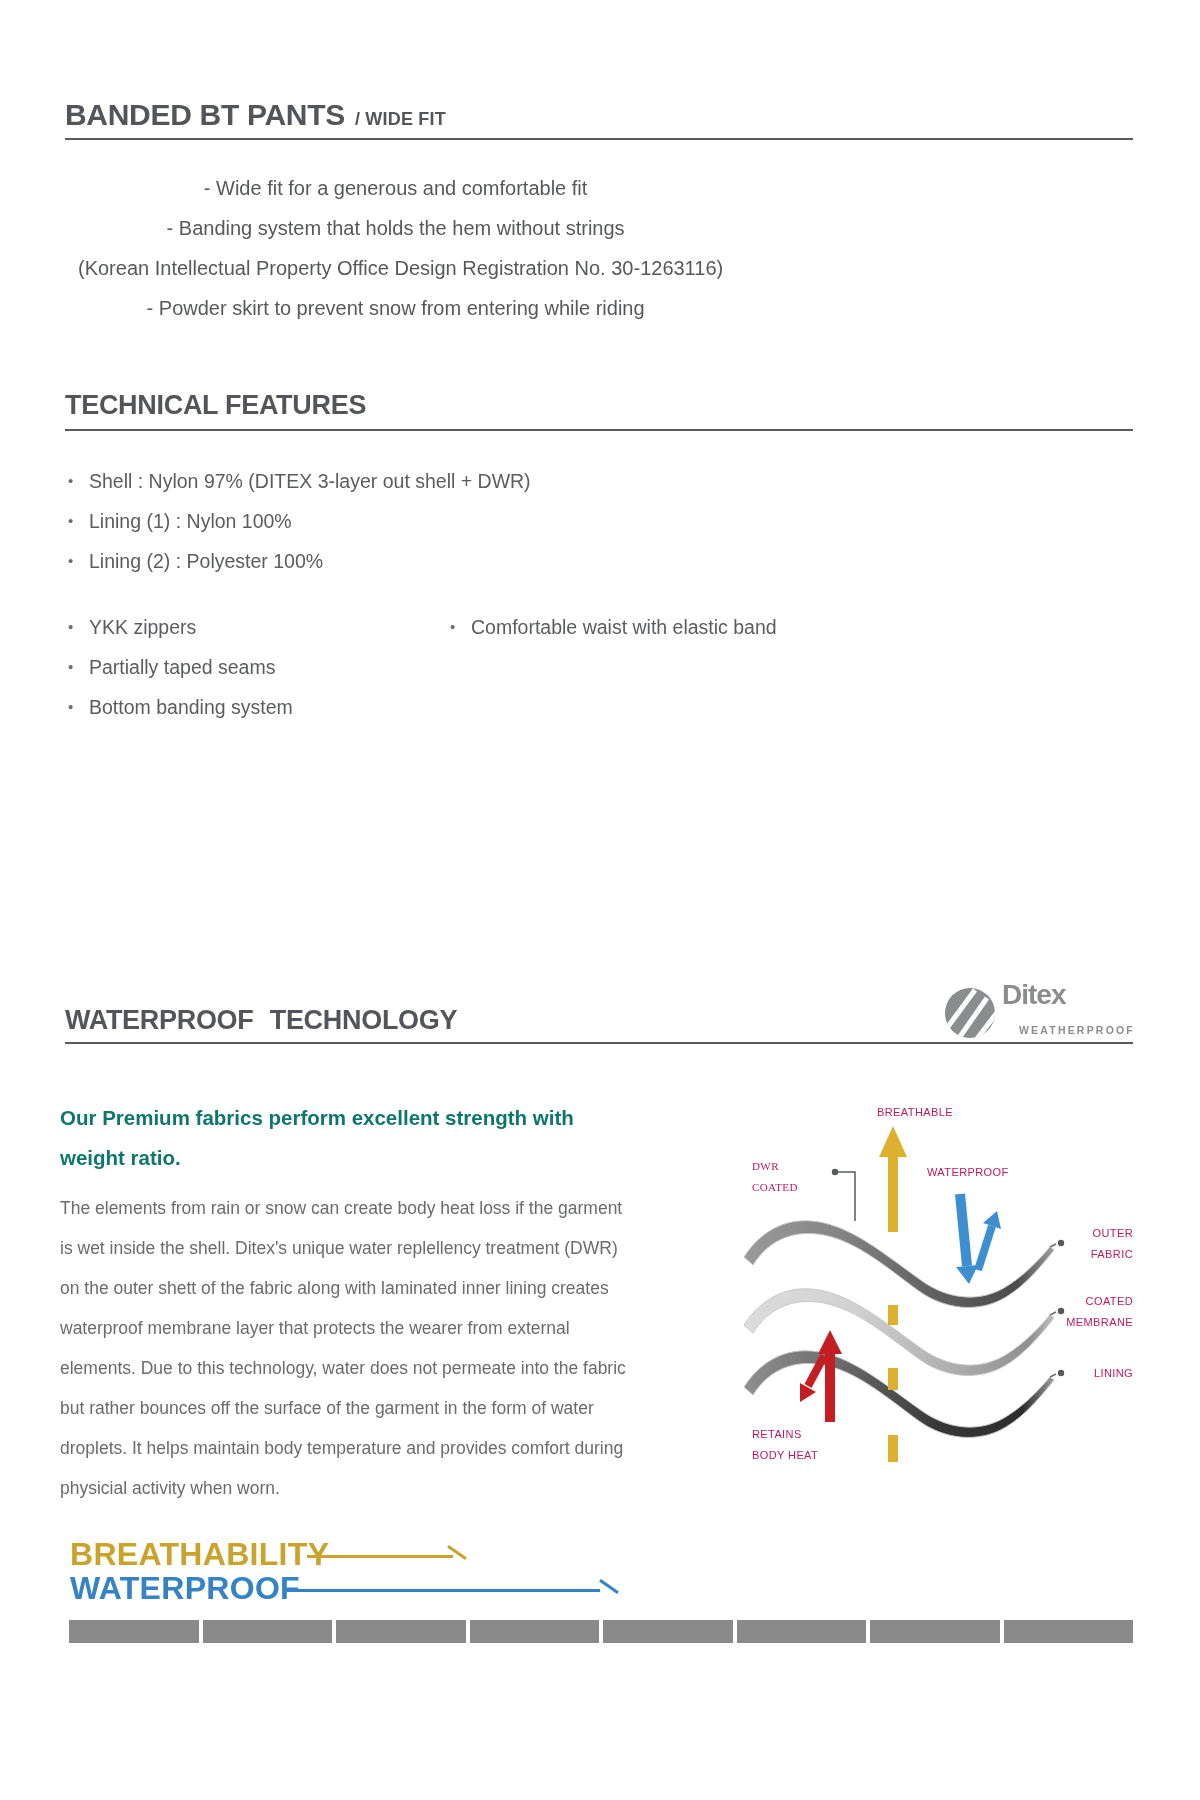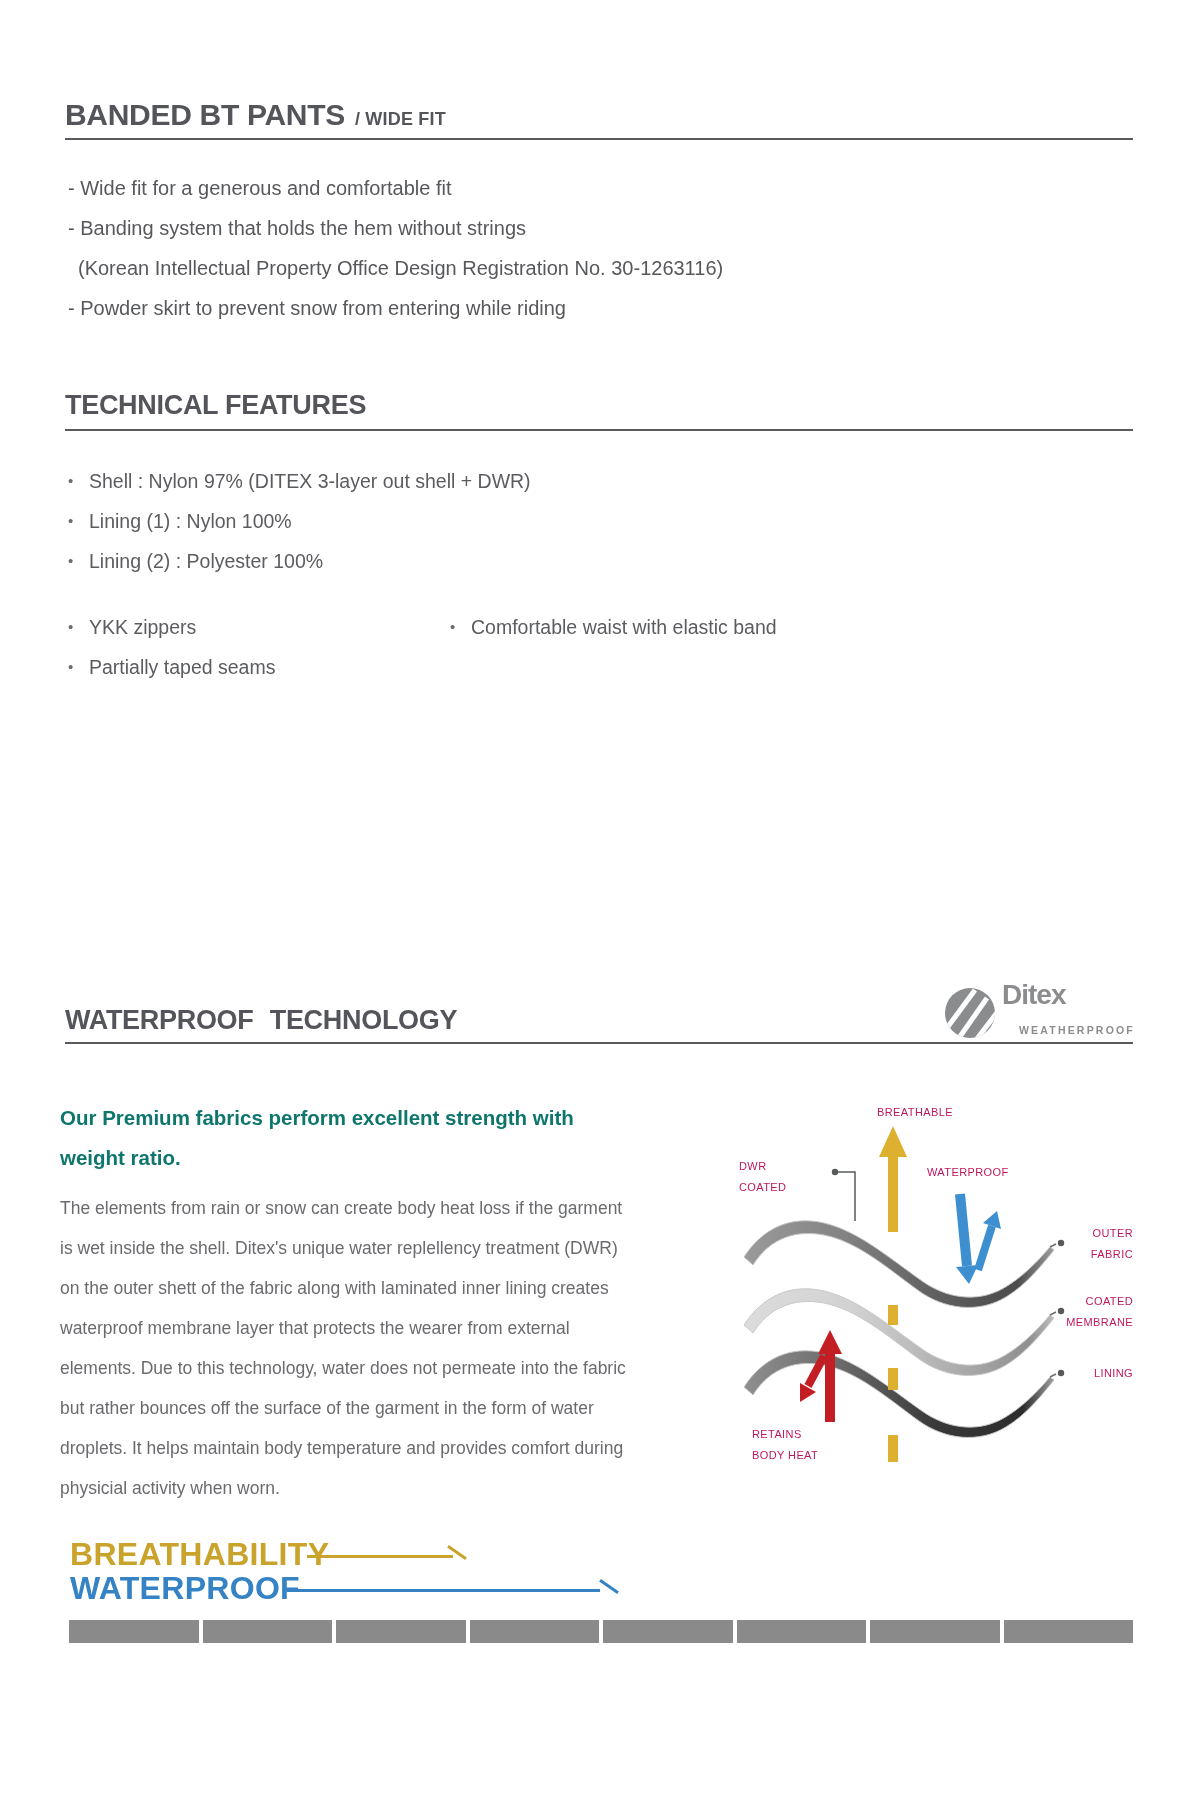--- a/index.html
+++ b/index.html
@@ -10,21 +10,21 @@
   }
   
   .section-head { position:absolute; left:65px; width:1068px; }
   .section-head h2 {
     font-size:27px; font-weight:bold; color:#54555a; letter-spacing:-0.3px;
     white-space:nowrap;
   }
   .head-rule { position:absolute; left:65px; width:1068px; border-top:2px solid #595a5e; }
   .title-sub { font-size:18px; font-weight:bold; letter-spacing:0.2px; margin-left:10px; }
   
-  .dash-list { position:absolute; left:68px; top:168px; list-style:none; }
+  .dash-list { position:absolute; left:68px; top:168px; list-style:none;text-align:center; }
   .dash-list li { font-size:20px; line-height:40px; color:#57585b; white-space:nowrap; }
   .dash-list li.indent { padding-left:10px; }
   
   .bullet-list { position:absolute; list-style:none; }
   .bullet-list li { font-size:19.5px; line-height:40px; color:#5b5c5f; white-space:nowrap; padding-left:25px; position:relative; }
   .bullet-list li::before { content:"\2022"; position:absolute; left:4px; font-size:15px; color:#6b6c6e; }
   
   .intro-bold { position:absolute; left:60px; top:1098px; width:580px;
     font-size:20.5px; font-weight:bold; color:#0f766e; line-height:40px; }
   .body-copy { position:absolute; left:60px; top:1188px; width:566px;
@@ -83,20 +83,21 @@
 
   <ul class="bullet-list" style="left:64px; top:461px;">
     <li>Shell : Nylon 97% (DITEX 3-layer out shell + DWR)</li>
     <li>Lining (1) : Nylon 100%</li>
     <li>Lining (2) : Polyester 100%</li>
   </ul>
 
   <ul class="bullet-list" style="left:64px; top:607px;">
     <li>YKK zippers</li>
     <li>Partially taped seams</li>
+    <li>Bottom banding system</li>
   </ul>
 
   <ul class="bullet-list" style="left:446px; top:607px;">
     <li>Comfortable waist with elastic band</li>
   </ul>
 
   <div class="section-head" style="top:1005px;">
     <h2 style="word-spacing:9px;">WATERPROOF TECHNOLOGY</h2>
   </div>
   <div class="head-rule" style="top:1042px;"></div>
@@ -185,21 +186,21 @@
 
       <g fill="#c41e25" stroke="#c41e25">
         <line x1="190" y1="332" x2="190" y2="262" stroke-width="10"></line>
         <polygon points="190,240 178,264 202,264" stroke="none"></polygon>
         <line x1="184" y1="266" x2="168" y2="296" stroke-width="8"></line>
         <polygon points="160,312 176,302 160,293" stroke="none"></polygon>
       </g>
     </svg>
 
     <div class="dlabel" style="left:180px; top:12px; width:190px; text-align:center;">BREATHABLE</div>
-    <div class="dlabel" style="left:99px; top:66px;">DWR
+    <div class="dlabel" style="left:112px; top:66px;font-family:Liberation Serif, serif;">DWR
 COATED</div>
     <div class="dlabel" style="left:287px; top:72px;">WATERPROOF</div>
     <div class="dlabel right" style="right:7px; top:133px;">OUTER
 FABRIC</div>
     <div class="dlabel right" style="right:7px; top:201px;">COATED
 MEMBRANE</div>
     <div class="dlabel right" style="right:7px; top:273px;">LINING</div>
     <div class="dlabel" style="left:112px; top:334px;">RETAINS
 BODY HEAT</div>
   </div>

